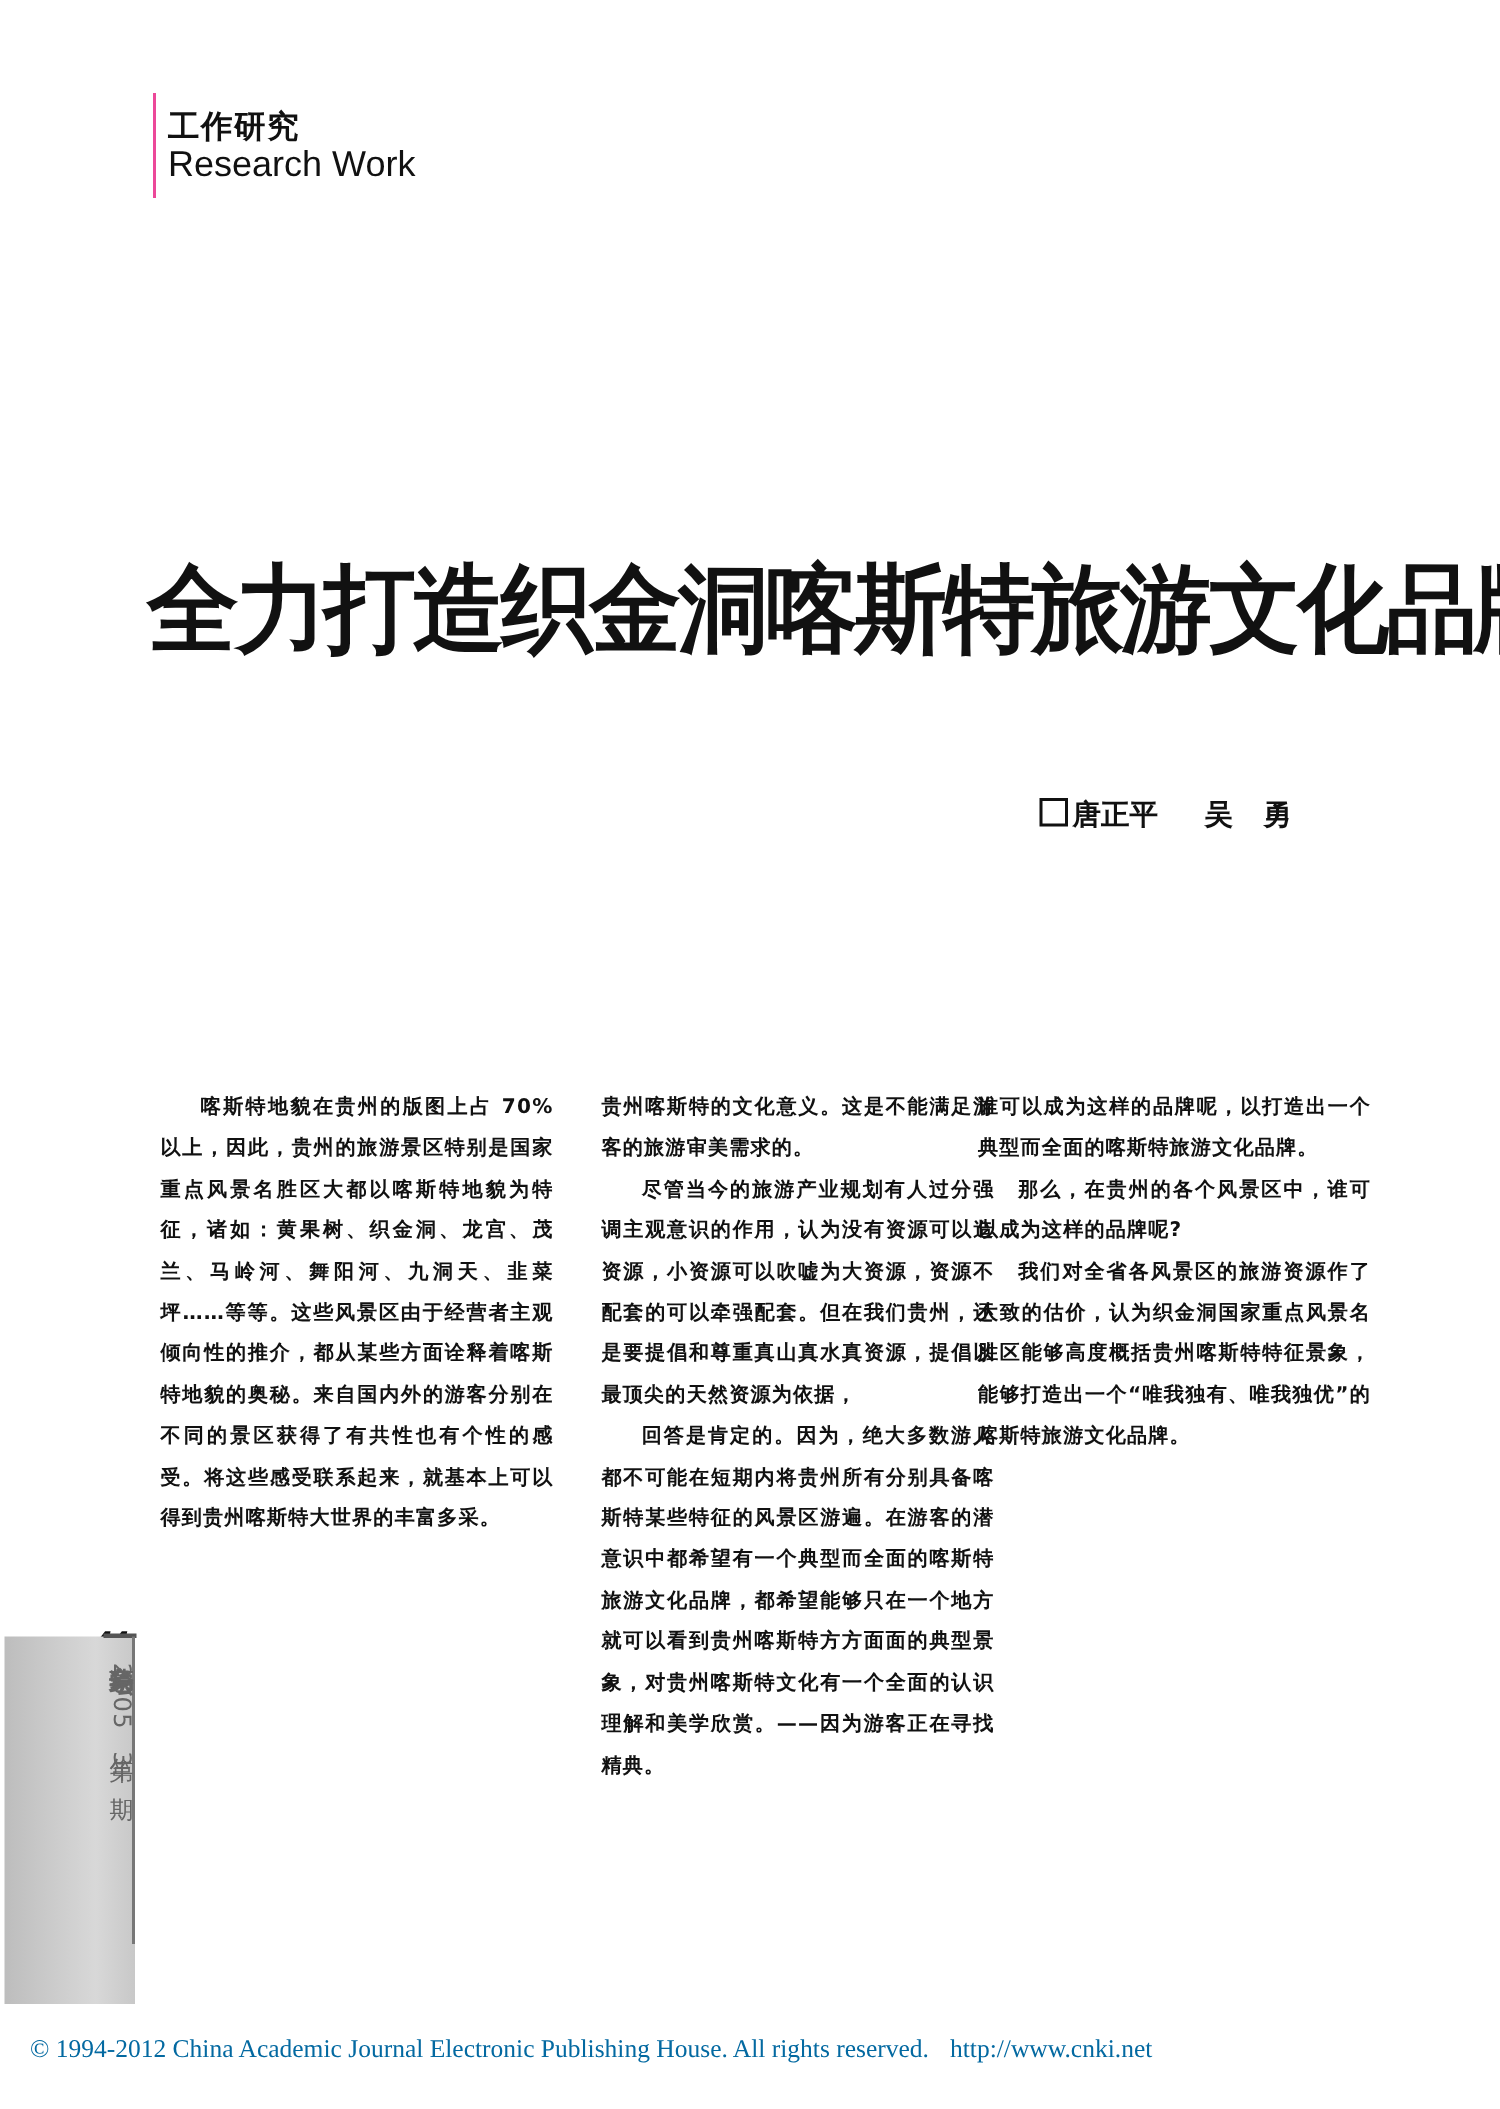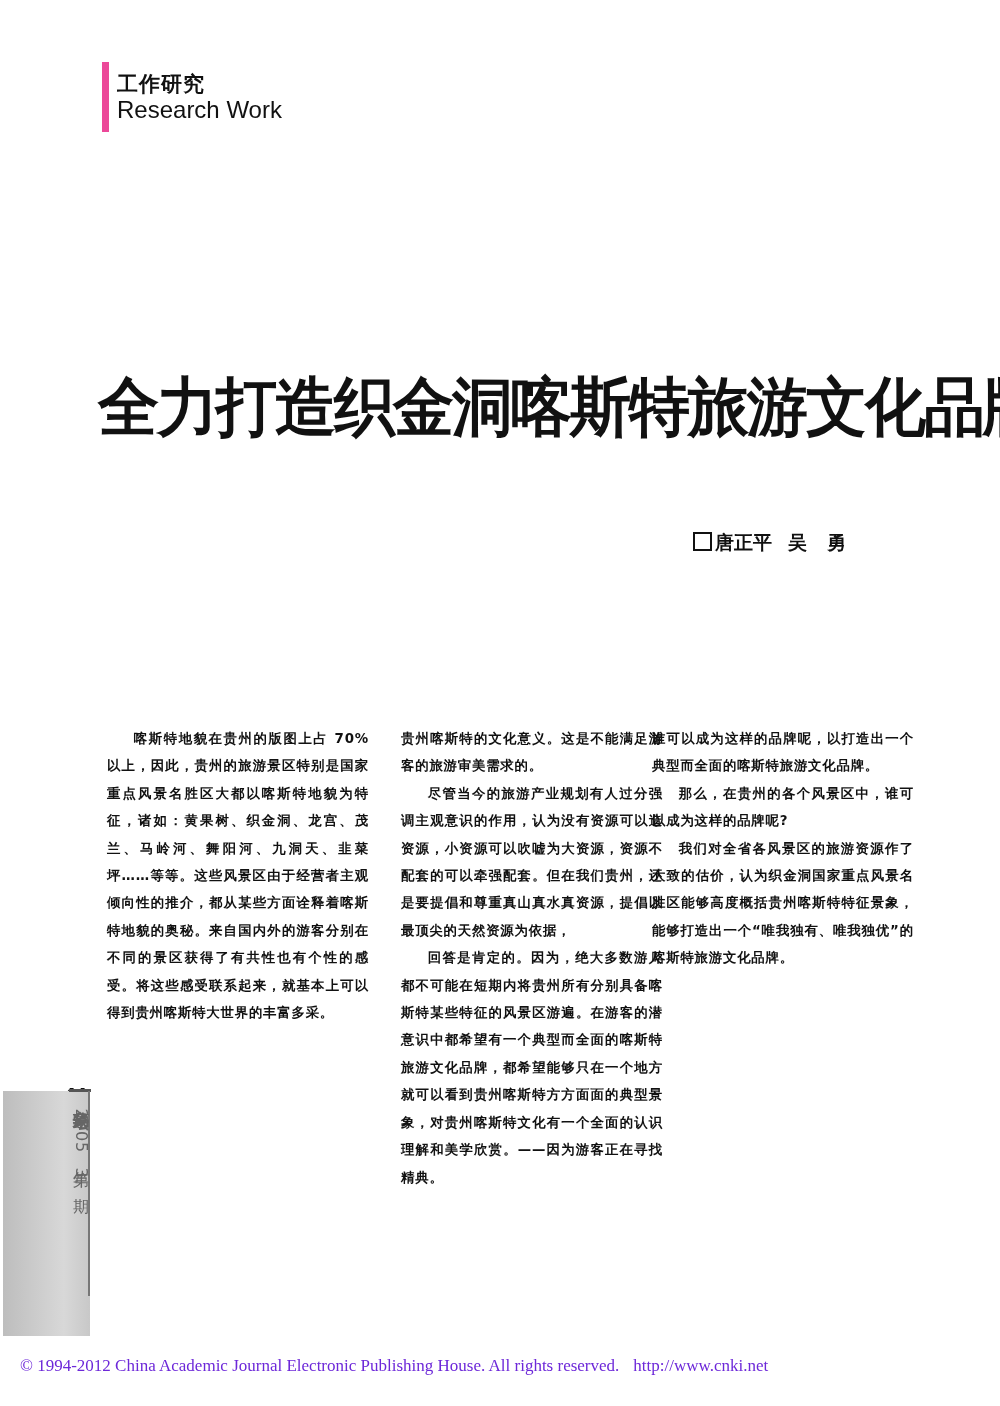--- a/index.html
+++ b/index.html
@@ -2,36 +2,36 @@
 <html><head>
   <meta charset="utf-8">
   <style>
     html, body { margin: 0; padding: 0; }
     body {
       width: 1000px; height: 1406px; position: relative; background: #ffffff;
       font-family: "DejaVu Sans", sans-serif; color: #111; overflow: hidden;
     }
     .section-tag {
       position: absolute; left: 102px; top: 62px; padding-left: 8px;
-      border-left: 7px solid #ec4899; height: 70px;
+      border-left: 2px solid #ec4899; height: 70px;
     }
     .section-tag .zh { font-size: 21px; font-weight: bold; line-height: 28px; margin-top: 8px; letter-spacing: 1px; }
     .section-tag .en { font-family: "Liberation Sans", sans-serif; font-size: 24px; line-height: 24px; }
     .title {
       position: absolute; left: 98px; top: 362px; width: 760px;
       font-size: 61px; font-weight: bold; line-height: 90px; letter-spacing: -2px;
       transform: scaleY(1.05);
       white-space: nowrap;
     }
     .authors {
       position: absolute; left: 693px; top: 530px; font-size: 19px; font-weight: bold;
       font-family: "DejaVu Serif", serif; white-space: nowrap;
     }
     .authors .box { display: inline-block; width: 15px; height: 15px; border: 2px solid #111; vertical-align: -2px; margin-right: 3px; }
-    .authors .a2 { margin-left: 16px; letter-spacing: 20px; }
+    .authors .a2 { margin-left: 31px; letter-spacing: 20px; }
     .col {
       position: absolute; top: 725px; width: 262px;
       font-size: 13.4px; line-height: 27.4px; text-align: justify; letter-spacing: 0.8px;
       font-weight: bold;
     }
     .col p { margin: 0; text-indent: 2em; }
     .col p.noindent { text-indent: 0; }
     .col h3 { margin: 0; font-size: 13.4px; line-height: 24px; text-indent: 2em; font-weight: bold; }
     .col1 { left: 107px; }
     .col2 { left: 401px; }
@@ -46,21 +46,21 @@
       position: absolute; left: 63px; top: 1084px; font-size: 20px; font-weight: bold; font-style: italic;
       font-family: "Liberation Sans", sans-serif;
     }
     .journal {
       position: absolute; left: 70px; top: 1098px; writing-mode: vertical-rl; font-size: 16px;
       color: #666; font-weight: bold; letter-spacing: 1px;
     }
     .journal .year { font-weight: normal; }
     .footer {
       position: absolute; left: 20px; top: 1356px; font-family: "Liberation Serif", serif;
-      font-size: 17px; color: #6d28d9; white-space: nowrap;
+      font-size: 17px; color: #0369a1; white-space: nowrap;
     }
     .footer .url { margin-left: 14px; }
   </style>
 </head>
 <body>
 
 <div class="section-tag">
   <div class="zh">工作研究</div>
   <div class="en">Research Work</div>
 </div>

